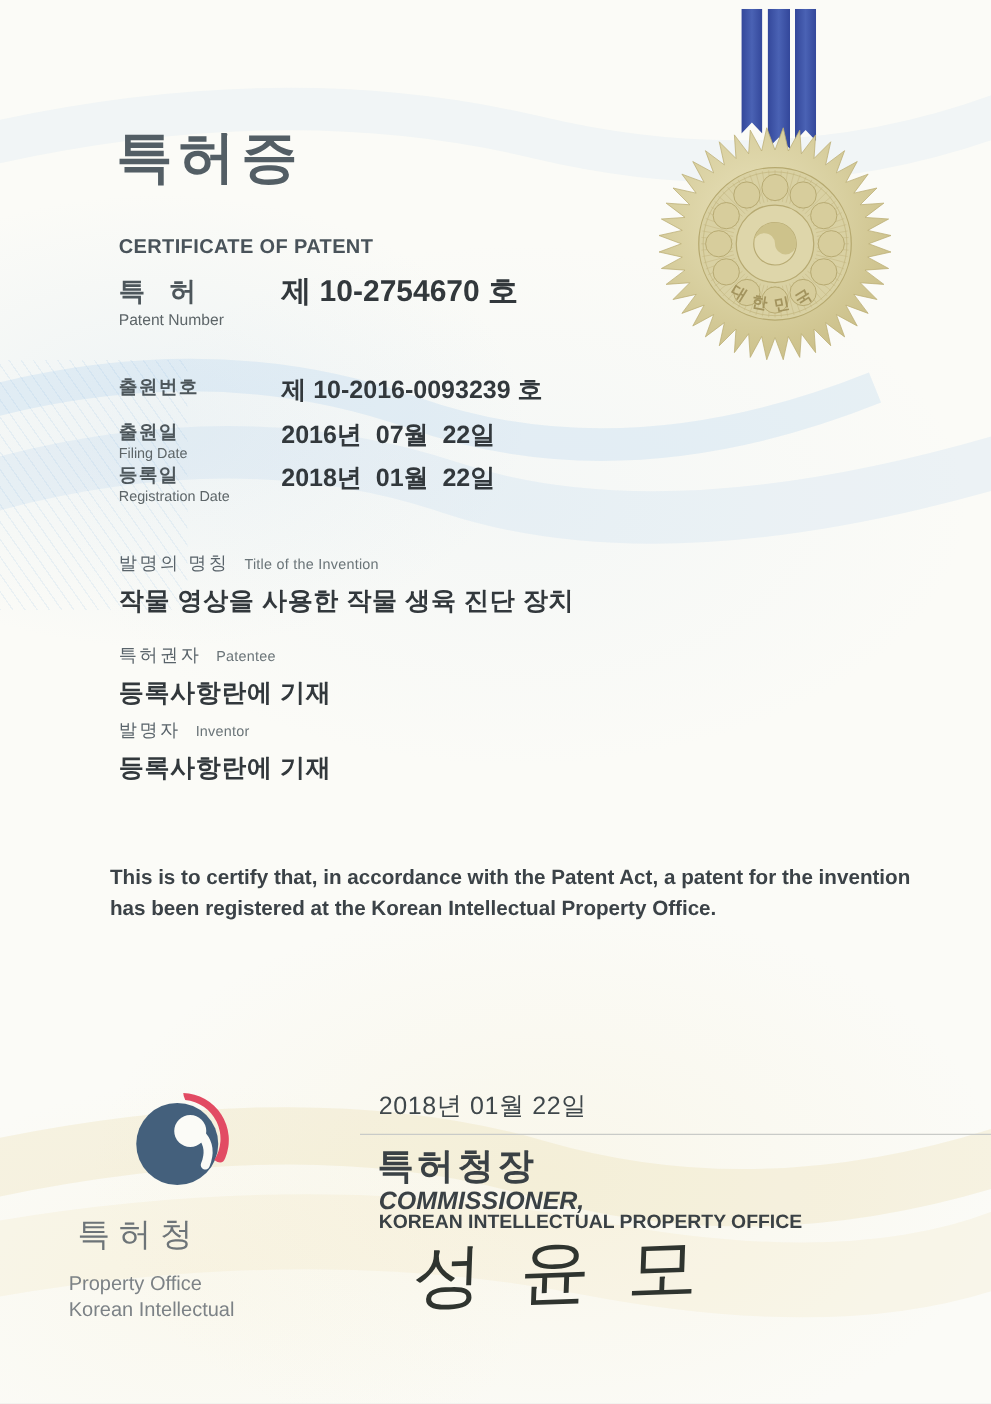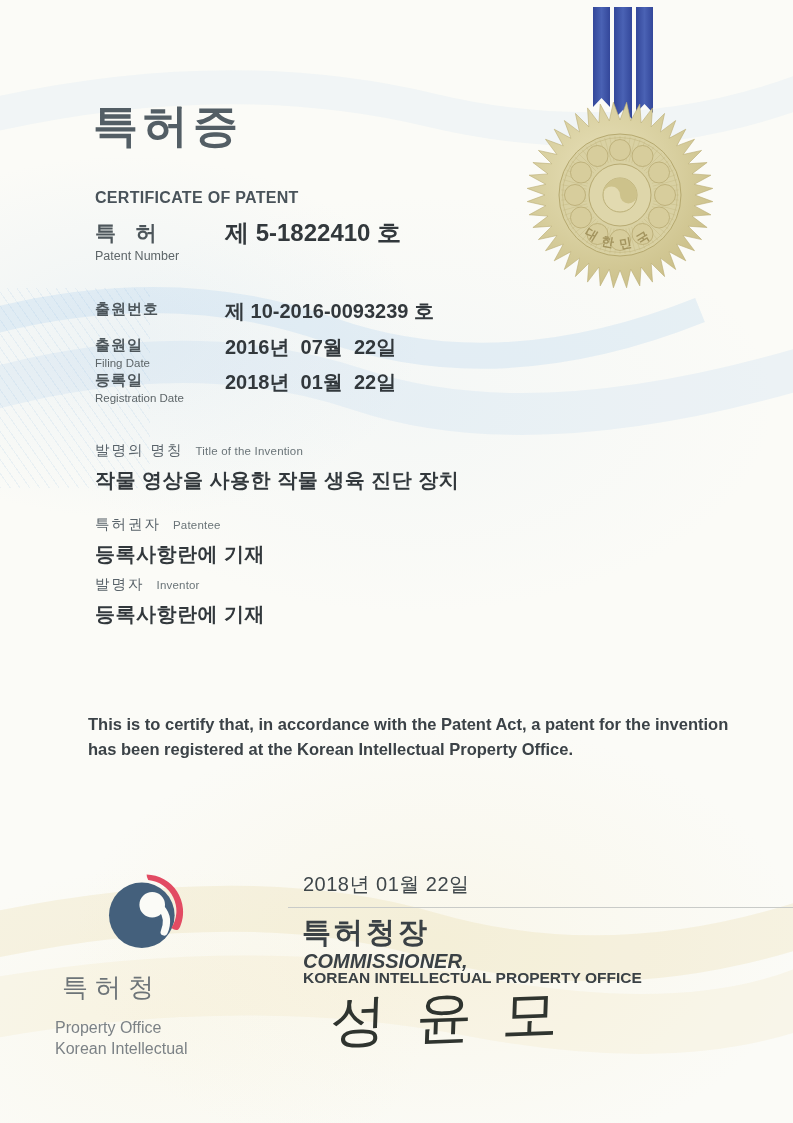--- a/index.html
+++ b/index.html
@@ -43,21 +43,21 @@
   .r-small .k{font-size:15px;letter-spacing:1px;}
   .r-small .e{font-size:11.5px;}
   .r-small .v{font-size:20px;top:-2px;}
   
   .fieldrow2{position:absolute;left:95px;width:660px;}
   .fieldrow2 .k2{font-size:14.5px;color:#59636a;letter-spacing:2px;}
   .fieldrow2 .e2{font-size:11.5px;color:#6a7478;margin-left:12px;letter-spacing:.2px;}
   .fieldrow2 .v2{font-size:20px;font-weight:bold;color:#32383c;margin-top:7px;letter-spacing:.5px;}
   
   .stmt-ko{position:absolute;left:88px;top:697px;width:690px;font-size:22.5px;font-weight:bold;color:#3a4145;letter-spacing:-0.2px;}
-  .stmt-en{position:absolute;left:88px;top:712px;width:690px;font-size:16.5px;font-weight:bold;color:#3b4247;line-height:25px;}
+  .stmt-en{position:absolute;left:88px;top:690px;width:690px;font-size:16.5px;font-weight:bold;color:#3b4247;line-height:25px;}
   
   .issue-date{position:absolute;left:303px;top:871px;font-size:20px;color:#3f474b;letter-spacing:.5px;}
   .rule{position:absolute;left:288px;top:907px;width:505px;border-top:1.5px solid #c9cbc8;}
   .signer-ko{position:absolute;left:302px;top:913px;font-size:29px;font-weight:bold;color:#3a4145;letter-spacing:3px;}
   .signer-en1{position:absolute;left:303px;top:950px;font-size:20px;font-weight:bold;color:#3a4145;font-style:italic;}
   .signer-en2{position:absolute;left:303px;top:969px;font-size:15.5px;font-weight:bold;color:#3a4145;}
   .signature{
     position:absolute;left:330px;top:980px;font-size:56px;color:#2f342f;
     letter-spacing:30px;transform:rotate(-2deg) skewX(-4deg);white-space:nowrap;
   }
@@ -194,21 +194,21 @@
       <textPath href="#medal-arc" startOffset="50%" text-anchor="middle">대한민국</textPath>
     </text>
   </svg>
 
   <div class="title">특허증</div>
   <div class="subtitle">CERTIFICATE OF PATENT</div>
 
   <div class="fieldrow r-patent" style="top:219px">
     <div class="k">특 허</div>
     <div class="e">Patent Number</div>
-    <div class="v">제 5-1822410 호</div>
+    <div class="v">제 10-2754670 호</div>
   </div>
 
   <div class="fieldrow r-small" style="top:300px">
     <div class="k">출원번호</div>
     <div class="v">제 10-2016-0093239 호</div>
   </div>
 
   <div class="fieldrow r-small" style="top:336px">
     <div class="k">출원일</div>
     <div class="e">Filing Date</div>

